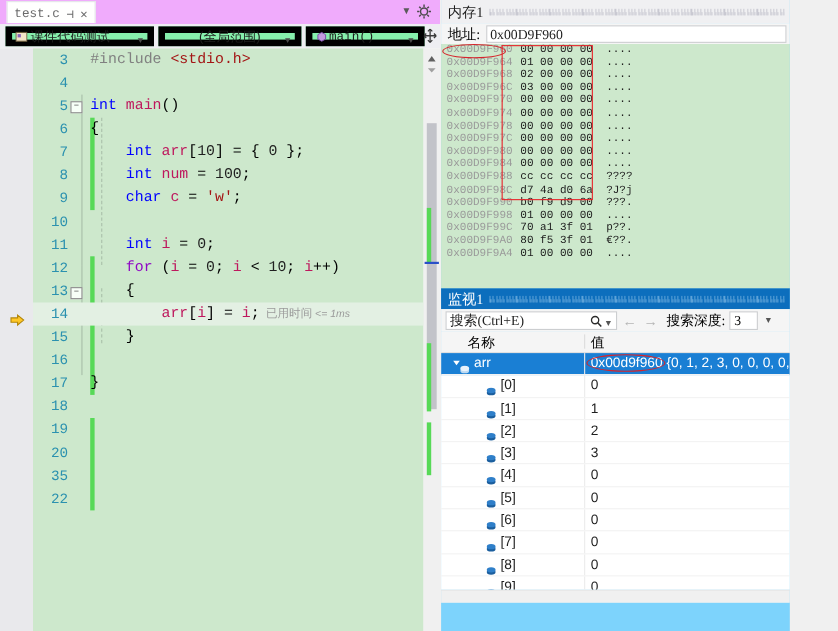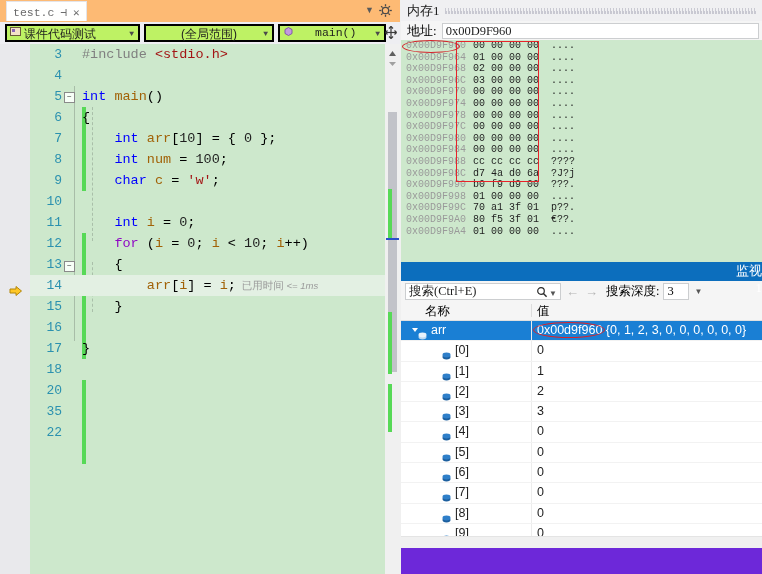--- a/index.html
+++ b/index.html
@@ -6,80 +6,80 @@
   body{
     width:762px;height:574px;overflow:hidden;
     font-family:"Liberation Sans",sans-serif;
     font-size:12px;color:#000;background:#f0f0f0;
   }
   #root{position:relative;width:762px;height:574px;}
 
   
   #editor-pane{position:absolute;left:0;top:0;width:400px;height:574px;background:#f5f5f5;}
 
-  .tabstrip{position:absolute;left:0;top:0;width:400px;height:22px;background:#fdba74;}
+  .tabstrip{position:absolute;left:0;top:0;width:400px;height:22px;background:#f0abfc;}
   .doctab{position:absolute;left:6px;top:1px;height:20px;padding:2px 6px 0 6px;
           background:#fffffe;border:1px solid #e4e4e8;border-bottom:none;
           font-family:"Liberation Mono",monospace;font-size:11.5px;color:#6b6b6b;
           display:flex;align-items:center;gap:6px;box-sizing:border-box;}
   .doctab .pin,.doctab .xmark{color:#6d6d6d;font-size:11px;}
   .tab-chev{position:absolute;right:26px;top:5px;color:#5a5a5a;font-size:9px;}
   .tab-gear{position:absolute;right:7px;top:3px;width:15px;height:15px;}
 
   .navbar{position:absolute;left:0;top:22px;width:400px;height:22px;background:#eeeef2;
           display:flex;align-items:center;padding-left:5px;box-sizing:border-box;}
-  .nav-combo{height:18px;background:#bef264;border:2px solid #000000;box-sizing:border-box;
-             display:flex;position:relative;
+  .nav-combo{height:18px;background:#86efac;border:6px solid #000000;box-sizing:border-box;
+             display:flex;align-items:center;position:relative;
              font-family:"Liberation Mono",monospace;font-size:11.5px;color:#1e1e1e;}
   .nav-combo .caret{position:absolute;right:4px;top:3px;font-size:8px;color:#4a4a4a;}
   #combo-project{width:135px;padding-left:3px;gap:3px;}
   #combo-project .lbl{font-family:"Liberation Sans",sans-serif;font-size:12px;}
   #combo-scope{width:130px;margin-left:4px;justify-content:center;}
   #combo-scope .lbl{font-family:"Liberation Sans",sans-serif;font-size:12px;}
-  #combo-func{width:108px;margin-left:4px;padding-left:3px;gap:21px;}
+  #combo-func{width:108px;margin-left:4px;padding-left:3px;gap:1px;}
   .proj-ico{width:11px;height:11px;flex:0 0 auto;}
   .split-btn{position:absolute;right:2px;top:3px;width:14px;height:15px;}
 
   .code-area{position:absolute;left:0;top:44px;width:400px;height:530px;background:#f5f5f5;}
   .code-margin{position:absolute;left:0;top:0;width:30px;height:530px;background:#e9e9ec;}
   .code-body{position:absolute;left:30px;top:0;width:355px;height:530px;background:#cde8cc;
              overflow:hidden;}
   .code-scroll{position:absolute;left:385px;top:0;width:15px;height:530px;background:#f0f0f0;}
 
   .cline{position:relative;height:21px;line-height:21px;white-space:pre;
          font-family:"Liberation Mono",monospace;font-size:13.5px;}
   .lnum{position:absolute;left:0;width:32px;text-align:right;color:#2b91af;font-size:13px;}
   .ctext{position:absolute;left:52px;}
   .cur-line{background:#e3f0e3;}
   .k{color:#0000ff;}
   .kp{color:#8f08c4;}
   .s{color:#a31515;}
   .pp{color:#808080;}
   .inc{color:#a31515;}
-  .id{color:#a16207;}
+  .id{color:#be185d;}
   .num{color:#1f1f1f;}
   .tip{color:#9a9a9a;font-family:"Liberation Sans",sans-serif;font-size:10.5px;}
   .tip small{font-size:9.5px;font-style:italic;}
 
   .chgbar{position:absolute;left:52px;width:4px;background:#57d957;}
   .fold{position:absolute;left:34px;width:9px;height:9px;border:1px solid #8a8a8a;
         background:#f7fff7;font-size:8px;line-height:7px;text-align:center;color:#444;
         font-family:"Liberation Mono",monospace;}
   .vrule{position:absolute;left:44px;width:1px;background:#a8bda8;}
   .dashrule{position:absolute;left:62px;width:0;border-left:1px dashed #a9bfa9;}
   .arrow-exec{position:absolute;left:9px;width:14px;height:14px;}
 
   .sb-thumb{position:absolute;left:3px;width:9px;background:#c2c3c9;}
   .sb-chg{position:absolute;left:3px;width:4px;background:#57d957;}
   .sb-blue{position:absolute;left:1px;width:13px;height:2px;background:#2a50c8;}
   .sb-up{position:absolute;left:3px;top:2px;width:9px;}
   .sb-dn{position:absolute;left:3px;top:12px;width:9px;}
 
   
-  #right-pane{position:absolute;left:401px;top:0;width:361px;height:574px;background:#6d28d9;}
+  #right-pane{position:absolute;left:401px;top:0;width:317px;height:574px;background:#7dd3fc;}
 
   .panel-hdr{height:21px;background:#f0f0f2;display:flex;align-items:center;
              padding-left:6px;box-sizing:border-box;}
   .panel-title{font-size:13px;color:#1e1e1e;font-family:"Liberation Serif",serif;}
   .dotted{flex:1;height:7px;margin:0 5px;
           background-image:repeating-linear-gradient(to right,#c9c9d2 0 1px,transparent 1px 3px),
                            repeating-linear-gradient(to right,#c9c9d2 0 1px,transparent 1px 3px);
           background-position:0 1px,1px 4px;background-repeat:repeat-x;}
 
   .addr-row{height:19px;background:#f5f5f5;display:flex;align-items:center;padding-left:6px;
@@ -92,22 +92,22 @@
   #mem-body{position:relative;height:222px;background:#cde8cc;overflow:hidden;}
   .mrow{height:11.6px;line-height:11.6px;white-space:pre;
         font-family:"Liberation Mono",monospace;font-size:10px;padding-left:5px;}
   .maddr{color:#9a9a9a;}
   .mhex{color:#1e1e1e;margin-left:7px;margin-top:44px;}
   .masc{color:#1e1e1e;margin-left:12px;}
 
   .red-rect{position:absolute;border:1.5px solid #e8232a;box-sizing:border-box;}
   .red-ellipse{position:absolute;border:1.5px solid #d6242c;border-radius:50%;box-sizing:border-box;}
 
-  .watch-hdr{height:19px;background:#0c6ebd;display:flex;align-items:flex-end;padding-left:6px;
-             box-sizing:border-box;flex-direction:column;}
+  .watch-hdr{height:19px;background:#0c6ebd;display:flex;align-items:center;padding-left:6px;
+             box-sizing:border-box;}
   .watch-hdr .panel-title{color:#fff;}
   .watch-hdr .dotted{background-image:repeating-linear-gradient(to right,#5ea3d8 0 1px,transparent 1px 3px),
                                       repeating-linear-gradient(to right,#5ea3d8 0 1px,transparent 1px 3px);}
 
   .w-search{height:20px;background:#f5f5f5;display:flex;align-items:center;gap:4px;
             padding:0 4px;box-sizing:border-box;}
   .s-box{width:156px;height:17px;background:#fff;border:1px solid #ccced0;box-sizing:border-box;
          display:flex;align-items:center;padding:0 2px 0 3px;position:relative;}
   .s-box .ph{font-family:"Liberation Serif",serif;font-size:12.5px;color:#1e1e1e;}
   .s-ico{position:absolute;right:12px;top:2px;}
@@ -236,20 +236,21 @@
             <div class="cline"><span class="lnum">9</span><span class="ctext">    <span class="k">char</span> <span class="id">c</span> = <span class="s">'w'</span>;</span></div>
             <div class="cline"><span class="lnum">10</span><span class="ctext"></span></div>
             <div class="cline"><span class="lnum">11</span><span class="ctext">    <span class="k">int</span> <span class="id">i</span> = <span class="num">0</span>;</span></div>
             <div class="cline"><span class="lnum">12</span><span class="ctext">    <span class="kp">for</span> (<span class="id">i</span> = <span class="num">0</span>; <span class="id">i</span> &lt; <span class="num">10</span>; <span class="id">i</span>++)</span></div>
             <div class="cline"><span class="lnum">13</span><span class="ctext">    {</span></div>
             <div class="cline cur-line"><span class="lnum">14</span><span class="ctext">        <span class="id">arr</span>[<span class="id">i</span>] = <span class="id">i</span>;<span class="tip">  已用时间<small> &lt;= 1ms</small></span></span></div>
             <div class="cline"><span class="lnum">15</span><span class="ctext">    }</span></div>
             <div class="cline"><span class="lnum">16</span></div>
             <div class="cline"><span class="lnum">17</span><span class="ctext">}</span></div>
             <div class="cline"><span class="lnum">18</span><span class="ctext"></span></div>
+            <div class="cline"><span class="lnum">19</span><span class="ctext"></span></div>
             <div class="cline"><span class="lnum">20</span><span class="ctext"></span></div>
             <div class="cline"><span class="lnum">35</span><span class="ctext"></span></div>
             <div class="cline"><span class="lnum">22</span><span class="ctext"></span></div>
           </div>
       </div>
 
       <div class="code-scroll">
         <div class="sb-up">
           <svg width="9" height="7" viewBox="0 0 9 7">
               <path d="M4.5 1 L8 6 L1 6 Z" fill="#606060"></path>

